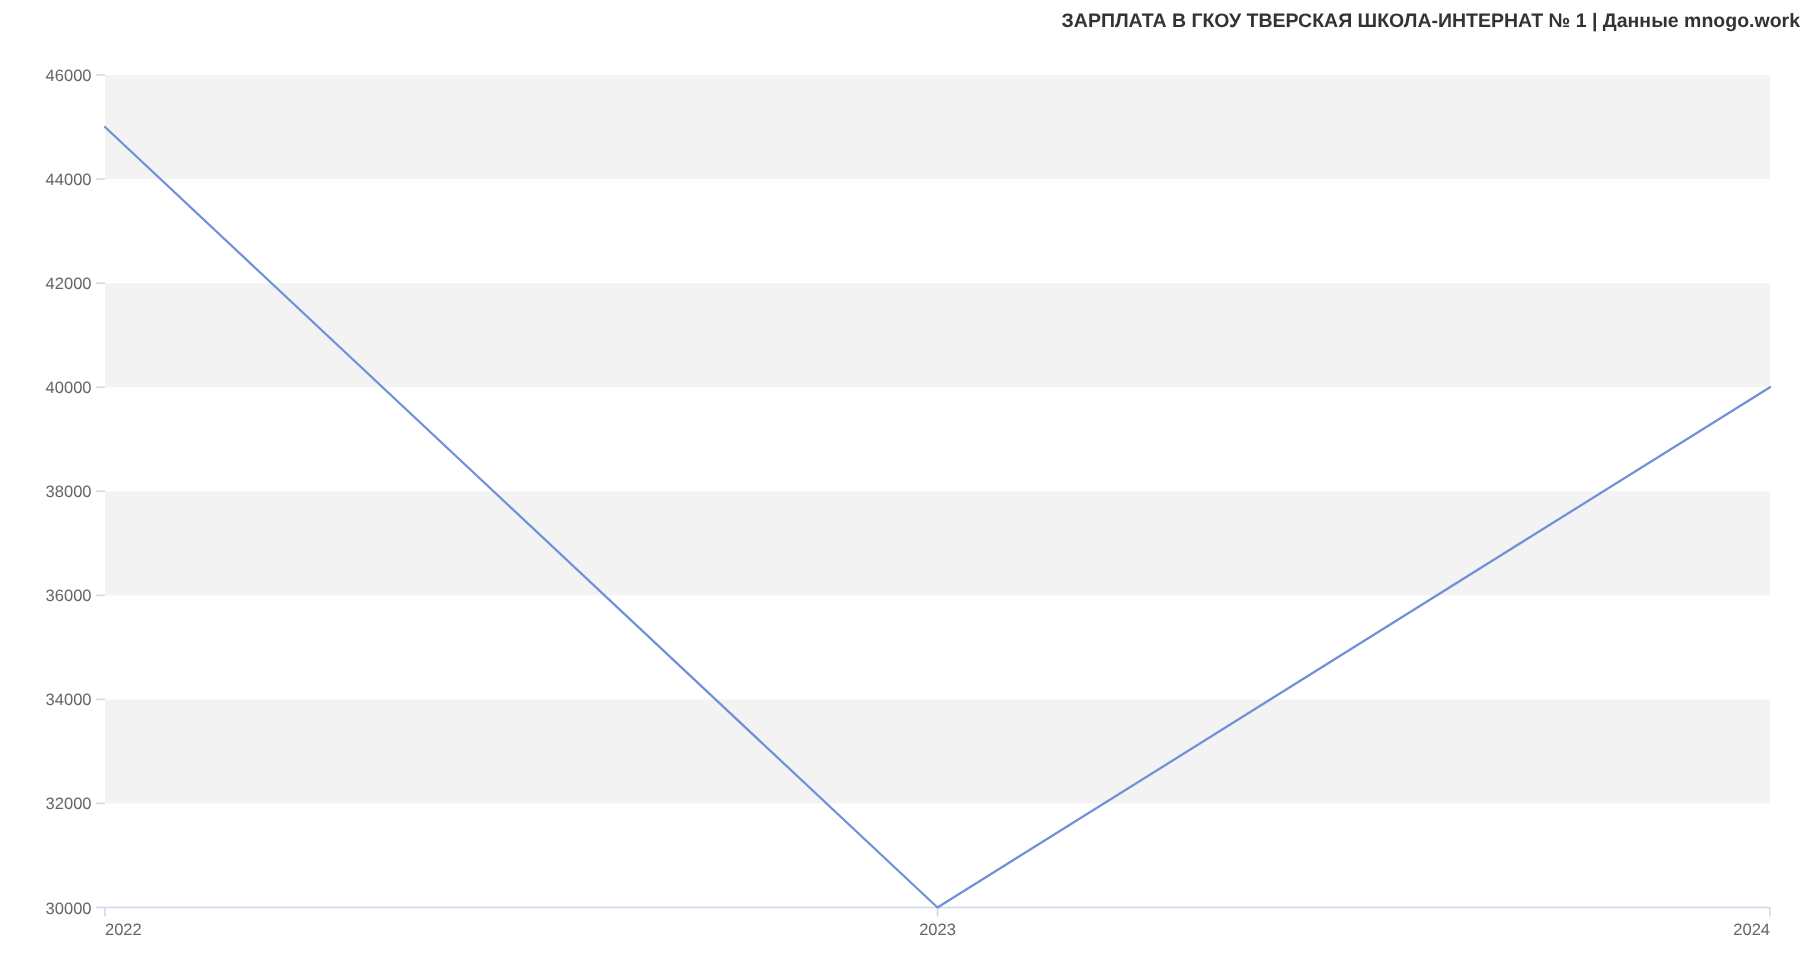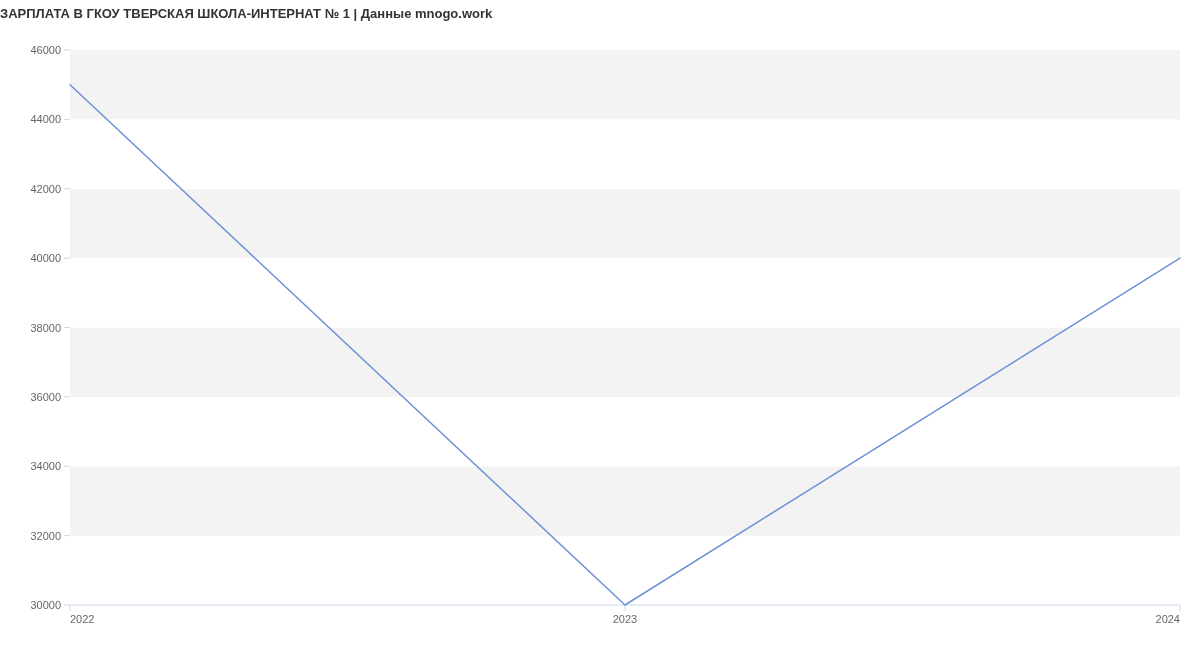--- a/index.html
+++ b/index.html
@@ -14,21 +14,21 @@
   .chart-wrap {
     position: relative;
     width: 1200px;
     height: 650px;
   }
   .title {
     position: absolute;
     top: 6px;
     left: 0;
     width: 100%;
-    text-align: left;
+    text-align: right;
     font-size: 13px;
     font-weight: 600;
     color: #333;
   }
 </style>
 </head>
 <body>
 
 <div class="chart-wrap">
   <div class="title">ЗАРПЛАТА В ГКОУ ТВЕРСКАЯ ШКОЛА-ИНТЕРНАТ № 1 | Данные mnogo.work</div>

